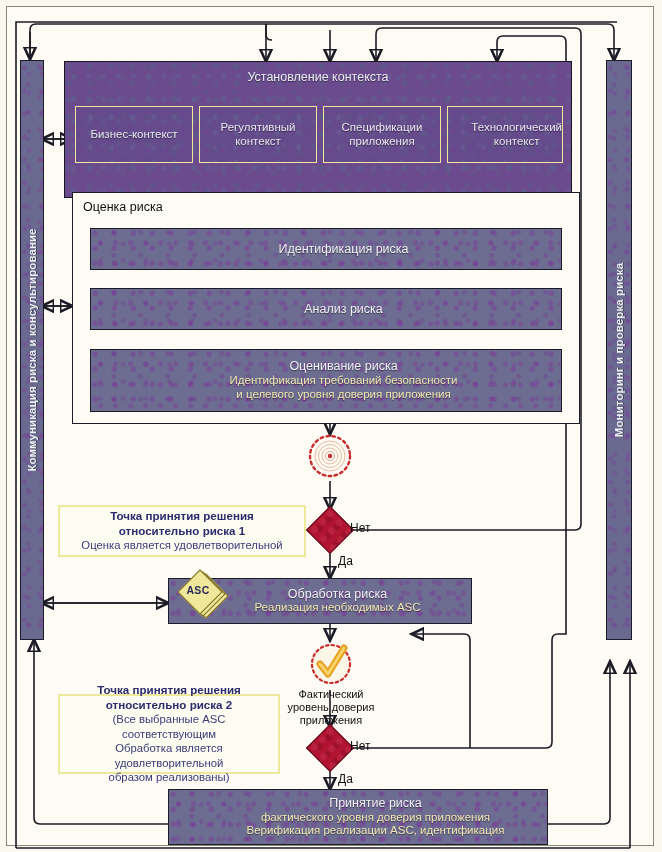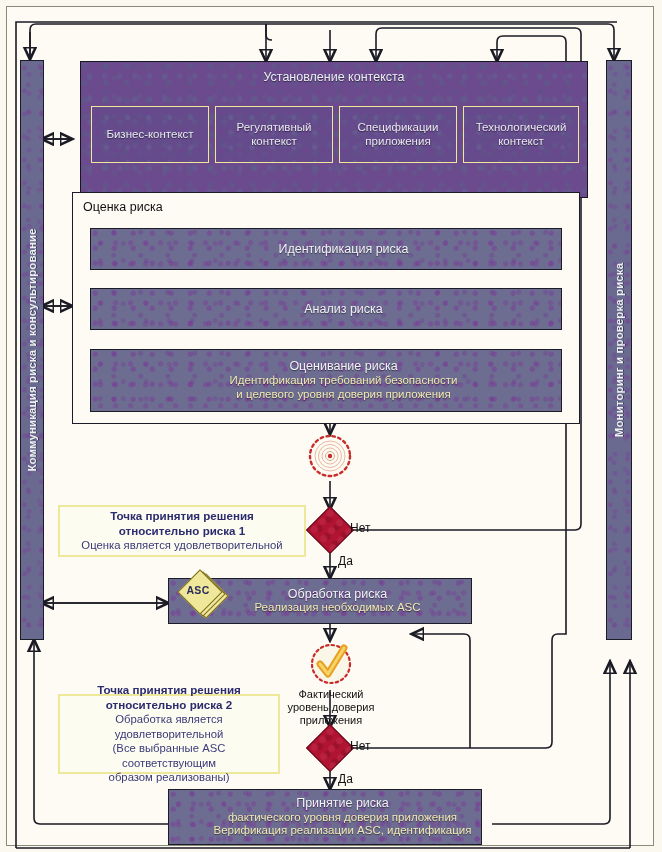--- a/index.html
+++ b/index.html
@@ -298,35 +298,35 @@
   </svg>
 
   <div class="sidebar" style="left:20px; top:60px; width:24px; height:580px;">
     <span class="sidebar-label">Коммуникация риска и консультирование</span>
   </div>
 
   <div class="sidebar" style="left:606px; top:60px; width:26px; height:580px;">
     <span class="sidebar-label">Мониторинг и проверка риска</span>
   </div>
 
-  <div class="context-band" style="left:80px; top:61px; width:508px; height:137px;">
+  <div class="context-band" style="left:64px; top:61px; width:508px; height:137px;">
     <div class="context-title">Установление контекста</div>
 
     <div class="ctx-card" style="left:10px; width:118px;">
       <span>Бизнес-контекст</span>
     </div>
     <div class="ctx-card" style="left:134px; width:118px;">
       <span style="white-space:pre-line;">Регулятивный
 контекст</span>
     </div>
     <div class="ctx-card" style="left:258px; width:118px;">
       <span style="white-space:pre-line;">Спецификации
 приложения</span>
     </div>
-    <div class="ctx-card" style="left:382px; width:116px;">
+    <div class="ctx-card" style="left:382px; width:116px;justify-content:flex-end;">
       <span style="white-space:pre-line;">Технологический
 контекст</span>
     </div>
   </div>
 
   <div class="assessment-box" style="left:72px; top:192px; width:508px; height:232px;">
     <span class="assessment-label">Оценка риска</span>
   </div>
 
   <div class="pbox" style="left:90px; top:228px; width:472px; height:42px;">
@@ -388,24 +388,24 @@
     <div>приложения</div>
   </div>
 
   <div class="diamond" style="left:313px; top:731px;"></div>
   <div class="edge-label" style="left:350px; top:739px;">Нет</div>
   <div class="edge-label" style="left:338px; top:772px;">Да</div>
 
   <div class="note" style="left:58px; top:694px; width:222px; height:80px;">
     <div class="nt">Точка принятия решения</div>
     <div class="nt">относительно риска 2</div>
+    <div class="nb">(Все выбранные ASC соответствующим</div>
     <div class="nb">Обработка является удовлетворительной</div>
-    <div class="nb">(Все выбранные ASC соответствующим</div>
     <div class="nb">образом реализованы)</div>
   </div>
 
-  <div class="pbox" style="left:168px; top:789px; width:314px; height:56px;">
+  <div class="pbox" style="left:168px; top:789px; width:380px; height:56px;">
     <span class="title">Принятие риска</span>
     <span class="sub">фактического уровня доверия приложения</span>
     <span class="sub">Верификация реализации ASC, идентификация</span>
   </div>
 
 </div>
 
 </body></html>

